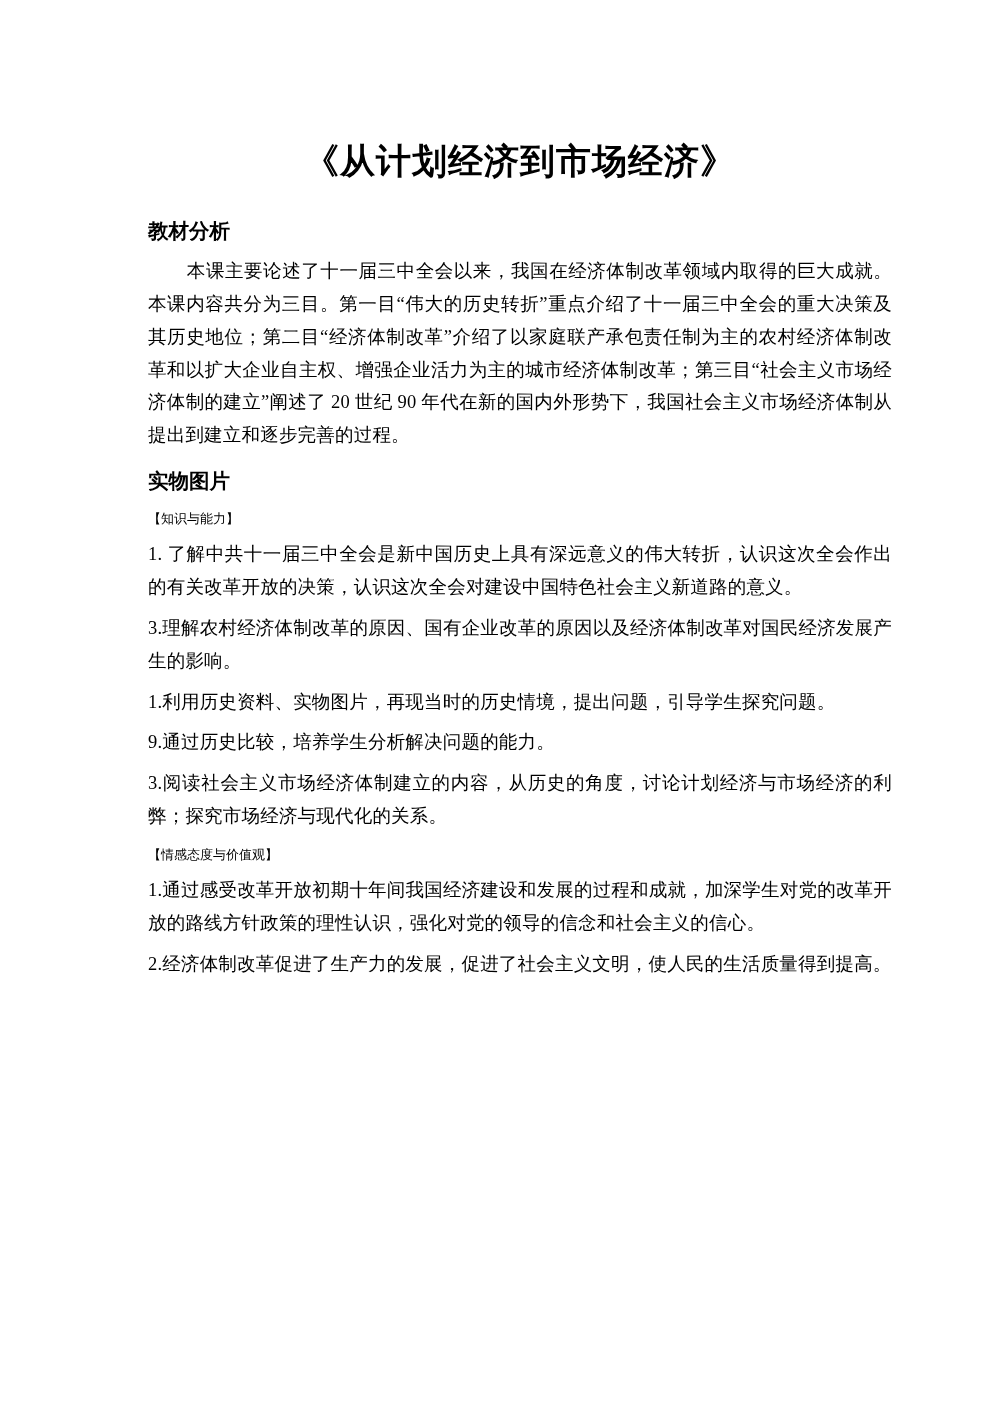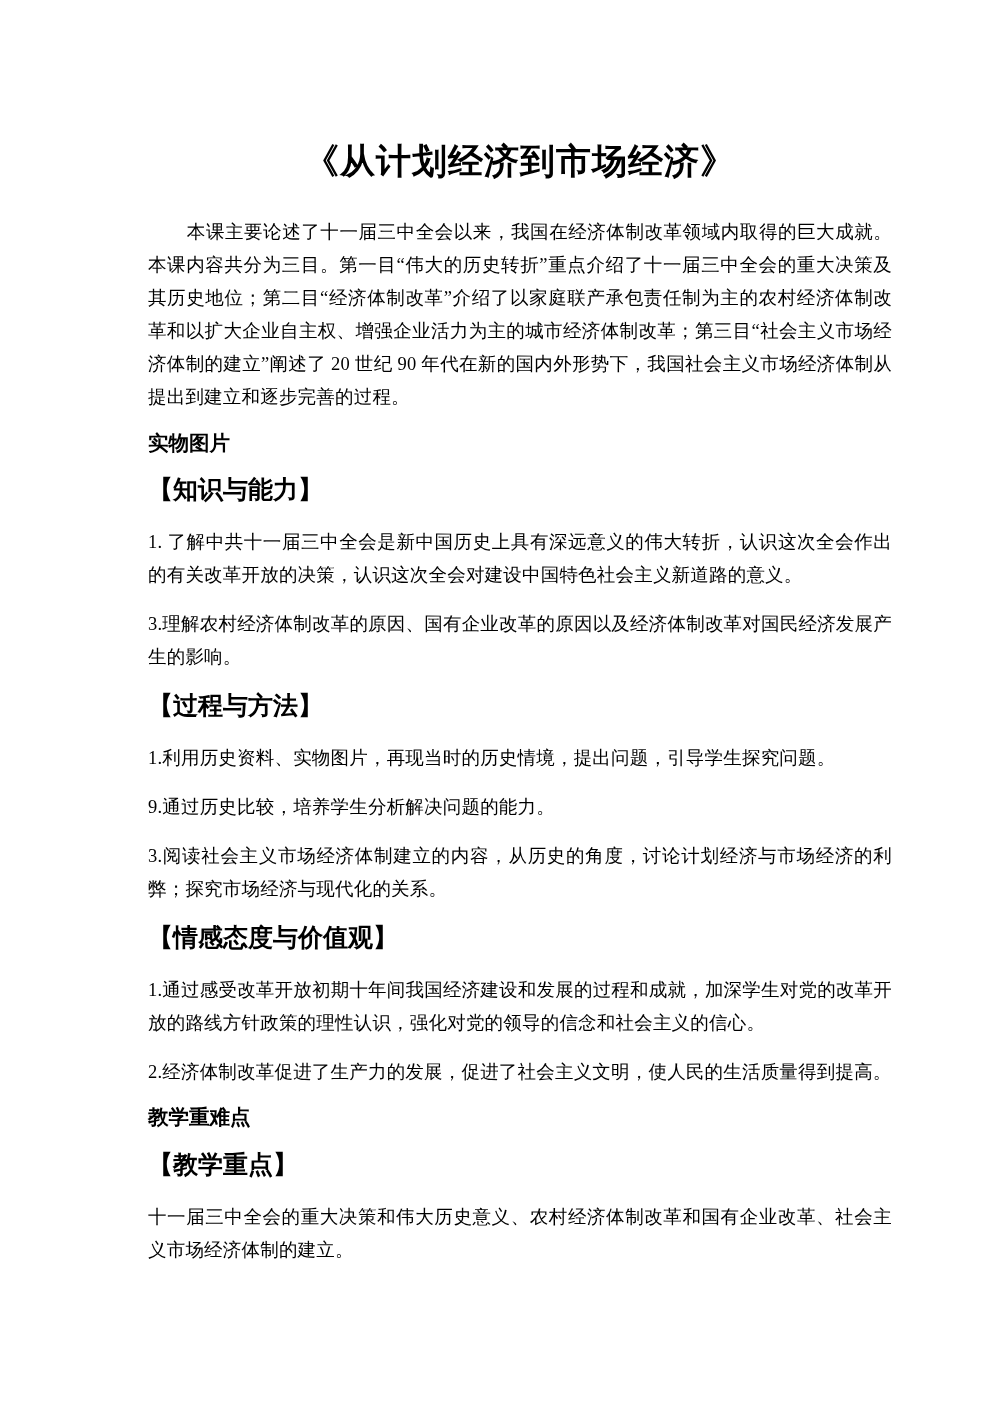--- a/index.html
+++ b/index.html
@@ -32,75 +32,68 @@
   }
   .h-section {
     font-family: "DejaVu Sans", "Liberation Sans", sans-serif;
     font-weight: bold;
     font-size: 20.5px;
     margin: 14px 0 6px 0;
     line-height: 1.5;
   }
   .h-sub {
     font-family: "DejaVu Sans", "Liberation Sans", sans-serif;
-    font-weight: bold;
-    font-size: 25px;
+    font-weight: normal;
+    font-size: 13px;
     margin: 12px 0 4px 0;
     line-height: 1.6;
   }
   p.body {
     font-size: 18.5px;
     line-height: 1.78;
-    margin: 16px 0 2px 0;
+    margin: 8px 0 2px 0;
     text-align: justify;
     text-justify: inter-ideograph;
     letter-spacing: 0.2px;
   }
   p.body.indent {
     text-indent: 2.1em;
   }
   .block {
     margin-bottom: 2px;
   }
 </style>
 </head>
 <body>
 
 <div class="page">
 
   <h1 class="doc-title">《从计划经济到市场经济》</h1>
 
   <div class="block">
+    <div class="h-section">教材分析</div>
     <p class="body indent">本课主要论述了十一届三中全会以来，我国在经济体制改革领域内取得的巨大成就。本课内容共分为三目。第一目“伟大的历史转折”重点介绍了十一届三中全会的重大决策及其历史地位；第二目“经济体制改革”介绍了以家庭联产承包责任制为主的农村经济体制改革和以扩大企业自主权、增强企业活力为主的城市经济体制改革；第三目“社会主义市场经济体制的建立”阐述了 20 世纪 90 年代在新的国内外形势下，我国社会主义市场经济体制从提出到建立和逐步完善的过程。</p>
   </div>
 
   <div class="block">
     <div class="h-section">实物图片</div>
 
     <div>
       <div class="h-sub">【知识与能力】</div>
       <p class="body">1. 了解中共十一届三中全会是新中国历史上具有深远意义的伟大转折，认识这次全会作出的有关改革开放的决策，认识这次全会对建设中国特色社会主义新道路的意义。</p>
       <p class="body">3.理解农村经济体制改革的原因、国有企业改革的原因以及经济体制改革对国民经济发展产生的影响。</p>
     </div>
 
     <div>
-      <div class="h-sub">【过程与方法】</div>
       <p class="body">1.利用历史资料、实物图片，再现当时的历史情境，提出问题，引导学生探究问题。</p>
       <p class="body">9.通过历史比较，培养学生分析解决问题的能力。</p>
       <p class="body">3.阅读社会主义市场经济体制建立的内容，从历史的角度，讨论计划经济与市场经济的利弊；探究市场经济与现代化的关系。</p>
     </div>
 
     <div>
       <div class="h-sub">【情感态度与价值观】</div>
       <p class="body">1.通过感受改革开放初期十年间我国经济建设和发展的过程和成就，加深学生对党的改革开放的路线方针政策的理性认识，强化对党的领导的信念和社会主义的信心。</p>
       <p class="body">2.经济体制改革促进了生产力的发展，促进了社会主义文明，使人民的生活质量得到提高。</p>
     </div>
   </div>
 
-  <div class="block">
-    <div class="h-section">教学重难点</div>
-    <div>
-      <div class="h-sub">【教学重点】</div>
-      <p class="body">十一届三中全会的重大决策和伟大历史意义、农村经济体制改革和国有企业改革、社会主义市场经济体制的建立。</p>
-    </div>
-  </div>
 
 </div>
 
 </body></html>

